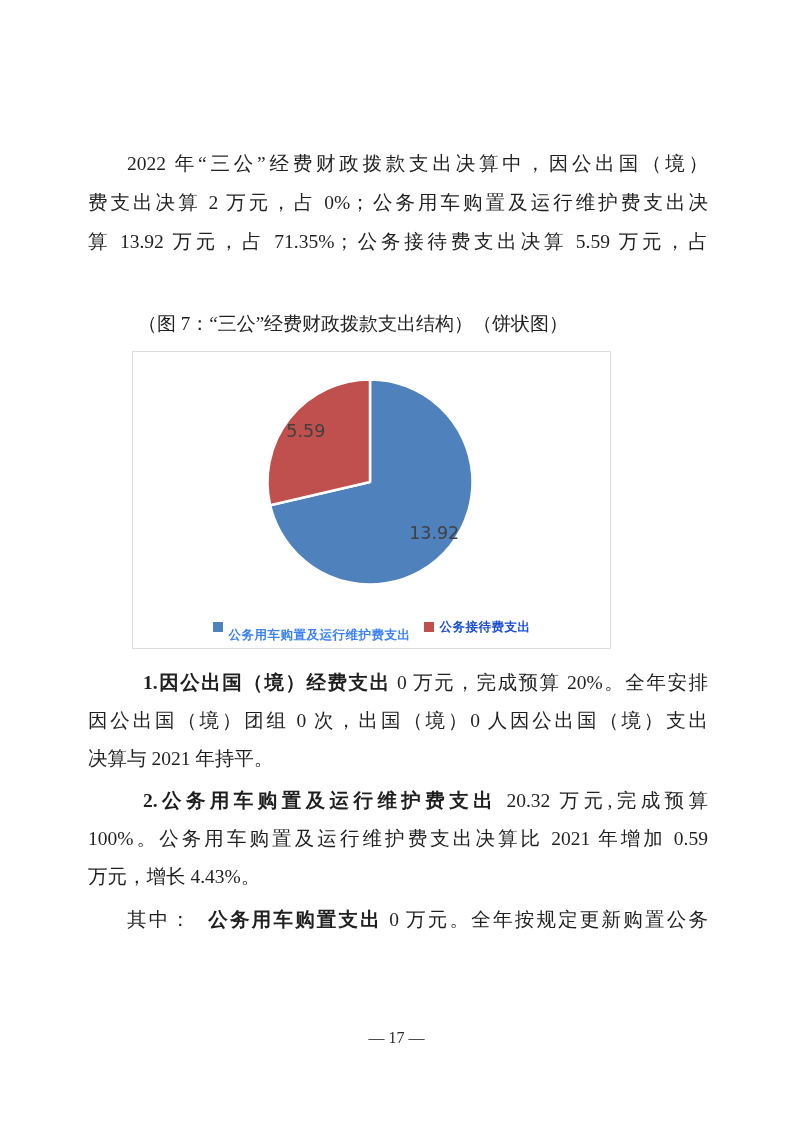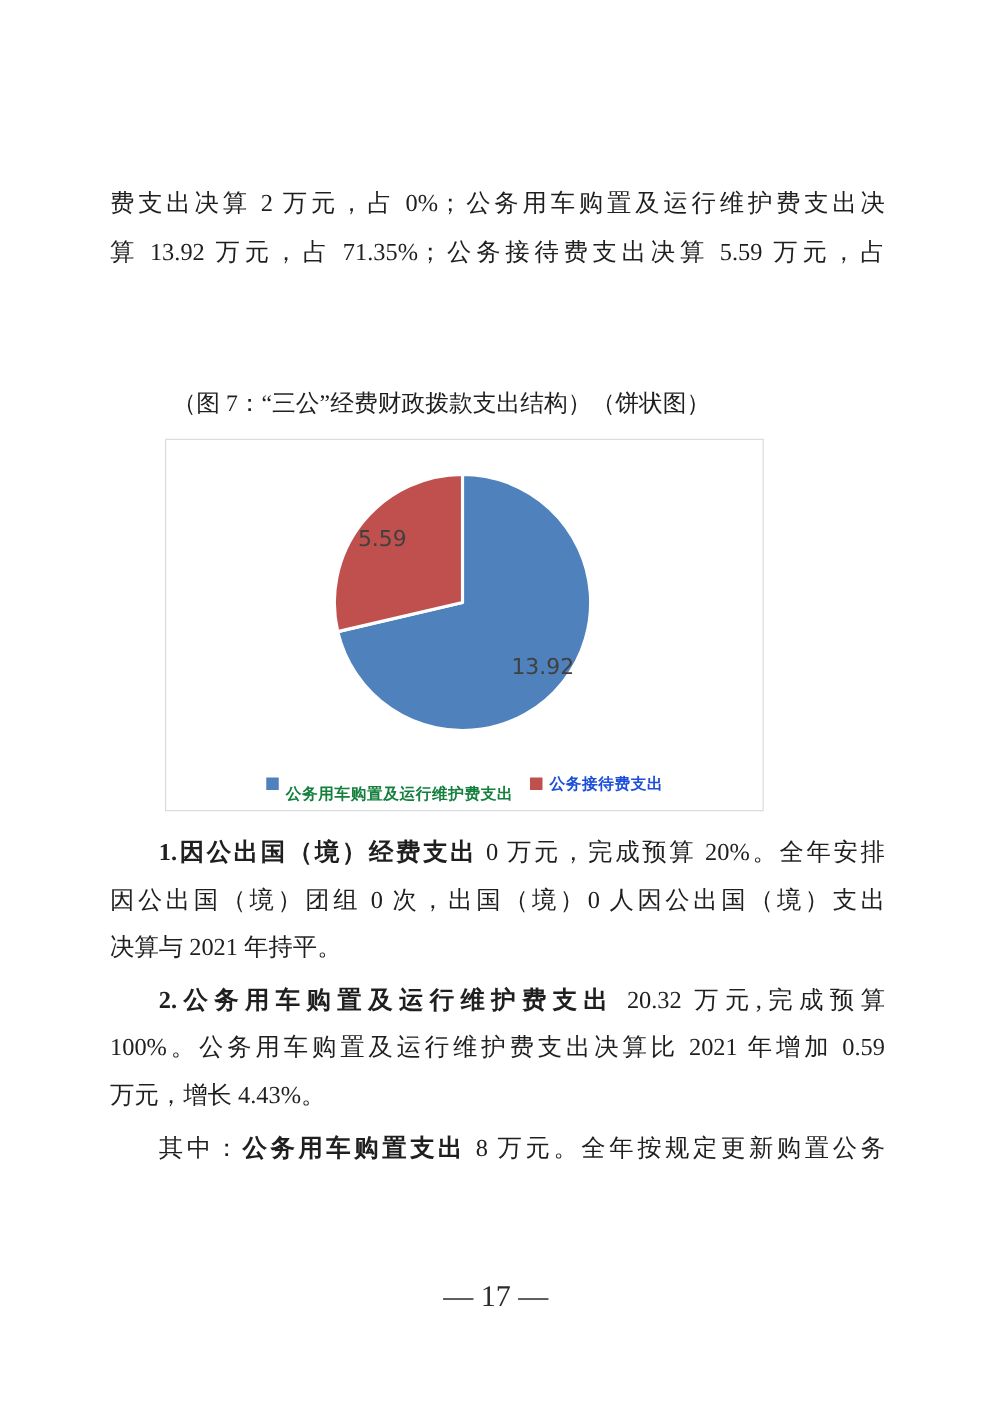--- a/index.html
+++ b/index.html
@@ -8,21 +8,21 @@
     font-family:"Liberation Serif","DejaVu Serif",serif;color:#1f1f1f;
   }
   .para{position:absolute;left:88px;width:620px;}
   .line{
     height:38px;line-height:38px;font-size:19.5px;overflow:hidden;
     text-align:justify;white-space:normal;
   }
   .line.jl{text-align-last:justify;}
   .line.ind{text-indent:39px;}
   #p1 .line{height:39px;line-height:39px;}
-  .b{font-weight:bold;}
+  .b{font-weight:bold;margin-left:16px;}
   #p1{top:144px;}
   #p2{top:664px;}
   #p3{top:782px;}
   #p4{top:901px;}
   .caption{
     position:absolute;left:88px;top:304px;width:620px;height:39px;line-height:39px;
     font-size:19px;text-indent:50px;
   }
   .chart-box{
     position:absolute;left:132px;top:351px;width:479px;height:298px;
@@ -39,59 +39,60 @@
     display:flex;justify-content:center;align-items:center;gap:13px;
   }
   .legend-item{display:flex;align-items:center;gap:6px;}
   .swatch{width:10px;height:10px;flex:0 0 auto;}
   .legend-label{
     font-family:"Liberation Serif","DejaVu Serif",serif;
     font-size:12.5px;font-weight:bold;color:#44546a;letter-spacing:0.5px;white-space:nowrap;
   }
   .page-num{
     position:absolute;left:0;top:1023px;width:100%;height:30px;line-height:30px;
-    text-align:center;font-size:24px;color:#2b2b2b;
+    text-align:center;font-size:16px;color:#2b2b2b;
   }
 </style>
 </head>
 <body>
 
 <div id="p1" class="para">
+    <div class="line jl ind"><span>2022 年“三公”经费财政拨款支出决算中，因公出国（境）</span></div>
     <div class="line jl"><span>费支出决算 2 万元，占 0%；公务用车购置及运行维护费支出决</span></div>
     <div class="line jl"><span>算 13.92 万元，占 71.35%；公务接待费支出决算 5.59 万元，占</span></div>
   </div>
 
 <div class="caption">（图 7：“三公”经费财政拨款支出结构）（饼状图）</div>
 
 <div class="chart-box">
   <svg width="476" height="295" viewBox="0 0 476 295">
       <path d="M 237 130 L 237.00 27.50 A 102.5 102.5 0 1 1 137.19 153.31 Z" fill="#4F81BD" class="slice"></path>
       <text x="301.2" y="187.0" class="slice-label" fill="#404040">13.92</text>
       <path d="M 237 130 L 137.19 153.31 A 102.5 102.5 0 0 1 237.00 27.50 Z" fill="#C0504D" class="slice"></path>
       <text x="172.8" y="85.0" class="slice-label" fill="#404040">5.59</text>
     </svg>
   <div class="legend">
       <div class="legend-item">
         <span class="swatch" style="background: rgb(79, 129, 189);"></span>
-        <span class="legend-label" style="color: #15803d; margin-top: 16px;">公务用车购置及运行维护费支出</span>
+        <span class="legend-label" style="color: #3b82f6; margin-top: 16px;">公务用车购置及运行维护费支出</span>
       </div>
       <div class="legend-item">
         <span class="swatch" style="background: rgb(192, 80, 77);"></span>
         <span class="legend-label" style="color: #1d4ed8;">公务接待费支出</span>
       </div>
     </div>
 </div>
 
 <div id="p2" class="para">
     <div class="line jl ind"><span class="b">1.因公出国（境）经费支出</span><span> 0 万元，完成预算 20%。全年安排</span></div>
     <div class="line jl"><span>因公出国（境）团组 0 次，出国（境）0 人因公出国（境）支出</span></div>
     <div class="line"><span>决算与 2021 年持平。</span></div>
   </div>
 <div id="p3" class="para">
     <div class="line jl ind"><span class="b">2.公务用车购置及运行维护费支出</span><span> 20.32 万元,完成预算</span></div>
     <div class="line jl"><span>100%。公务用车购置及运行维护费支出决算比 2021 年增加 0.59</span></div>
     <div class="line"><span>万元，增长 4.43%。</span></div>
   </div>
 <div id="p4" class="para">
-    <div class="line jl ind"><span>其中：</span><span class="b">公务用车购置支出</span><span> 8 万元。全年按规定更新购置公务</span></div>
+    <div class="line jl ind"><span>其中：</span><span class="b">公务用车购置支出</span><span> 0 万元。全年按规定更新购置公务</span></div>
   </div>
 
 <div class="page-num">— 17 —</div>
 
 </body></html>

